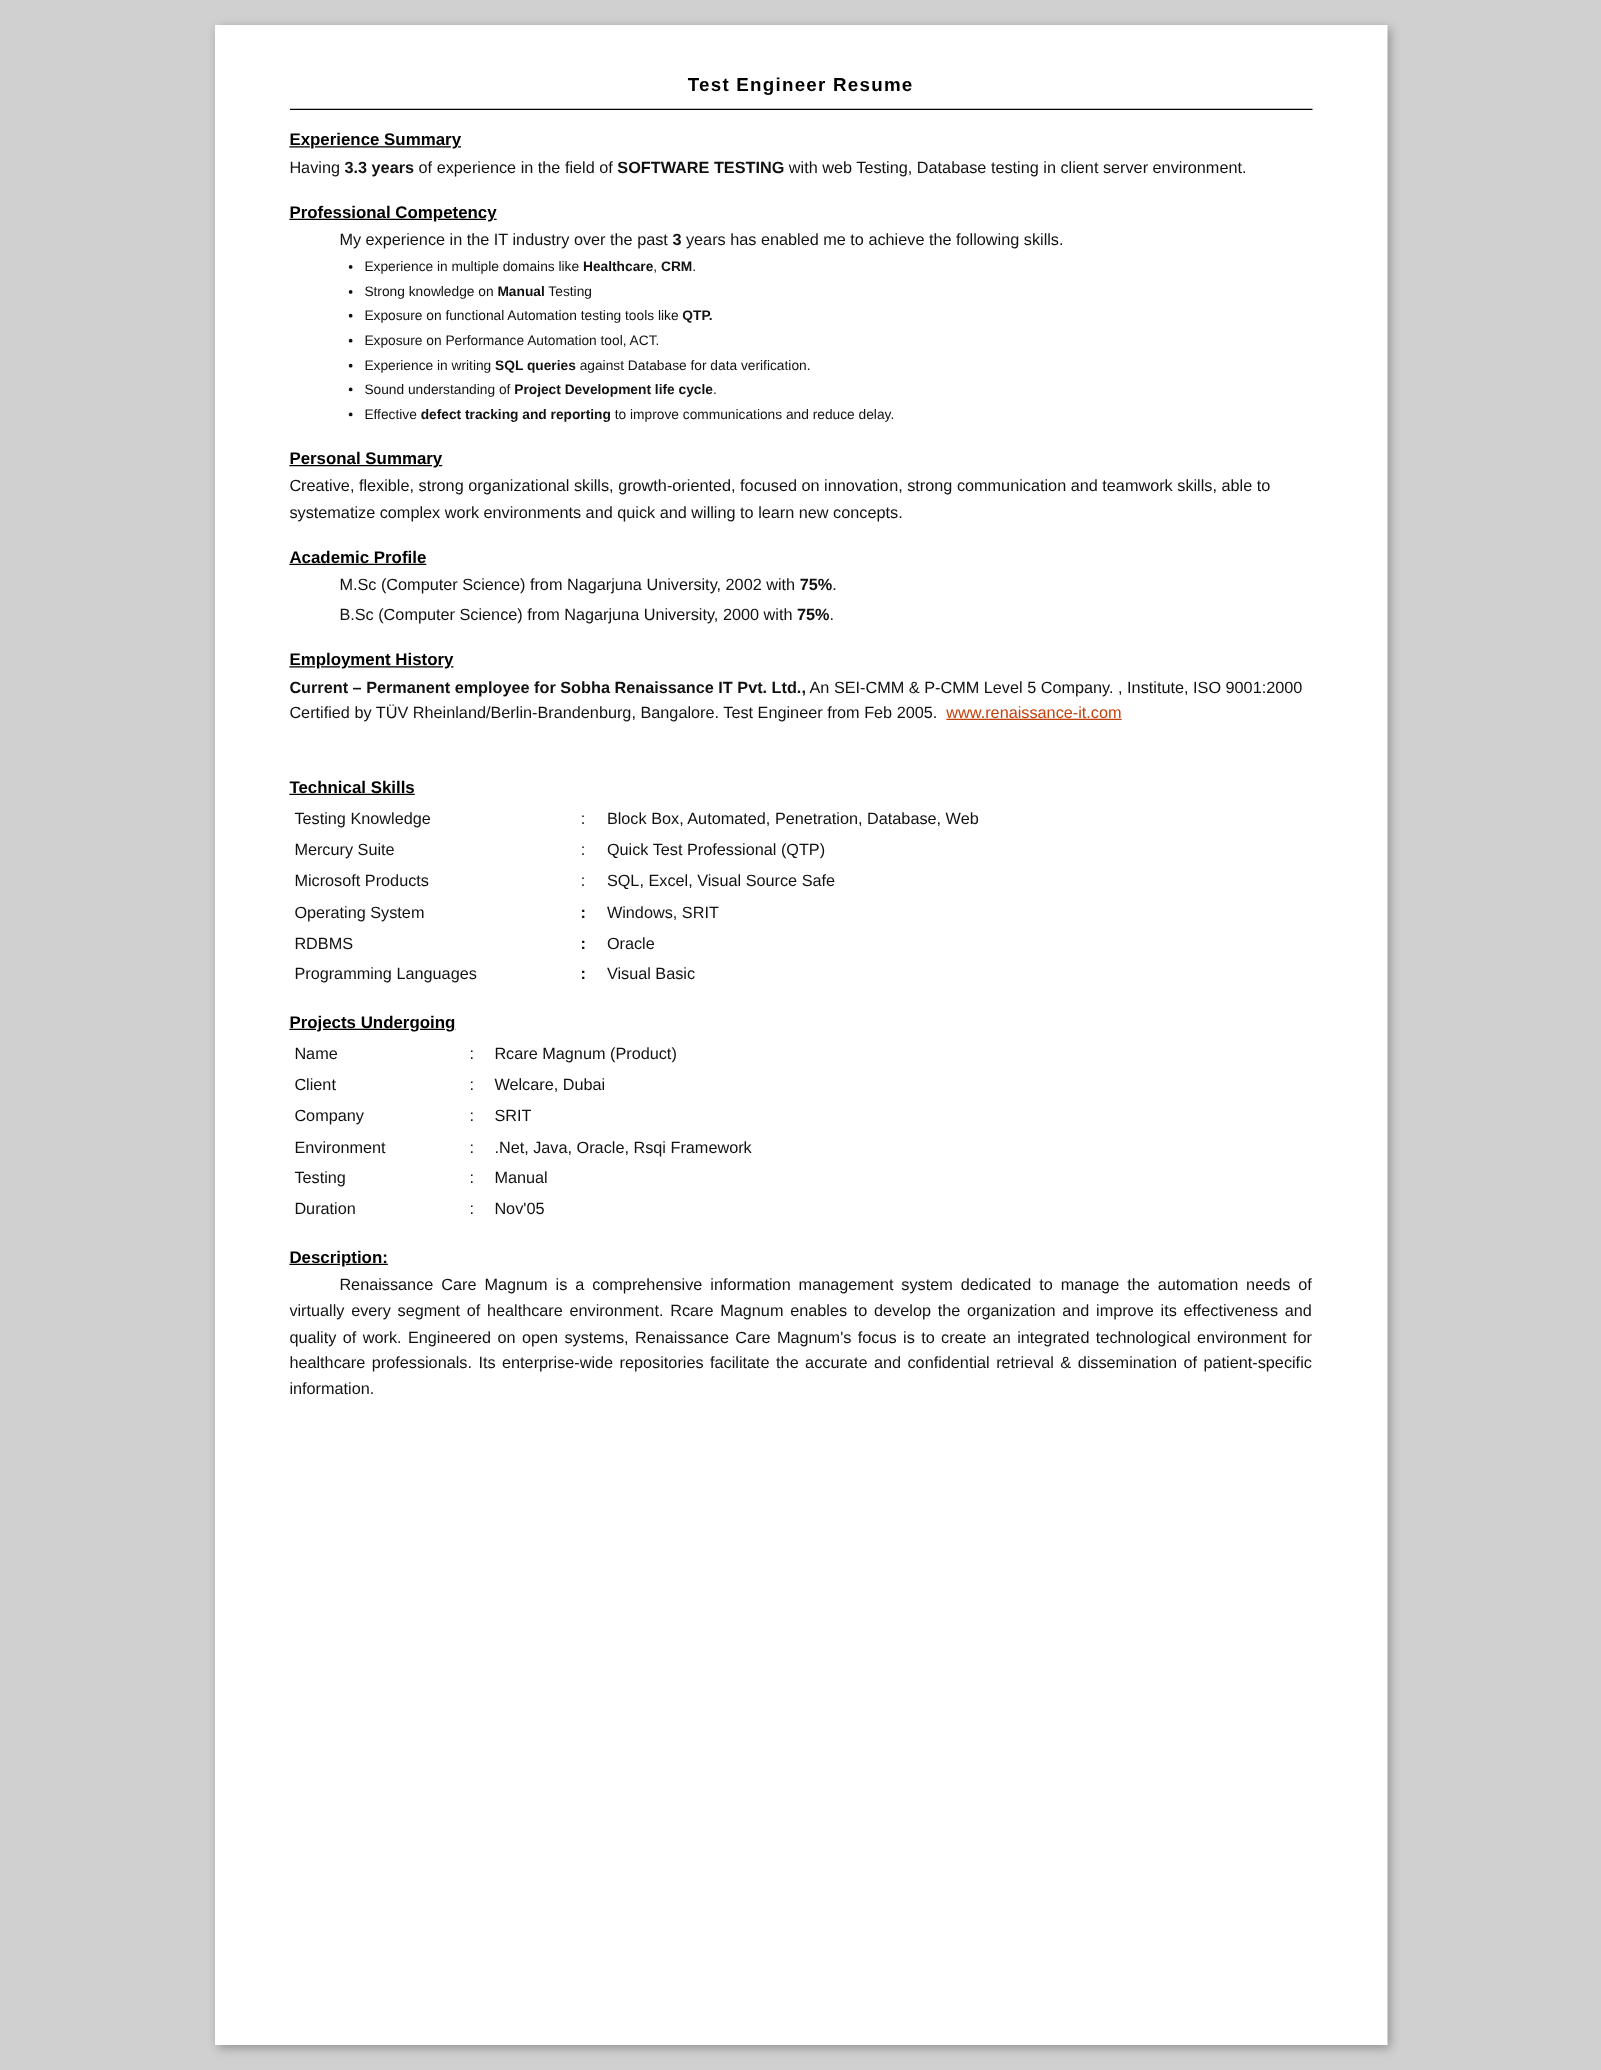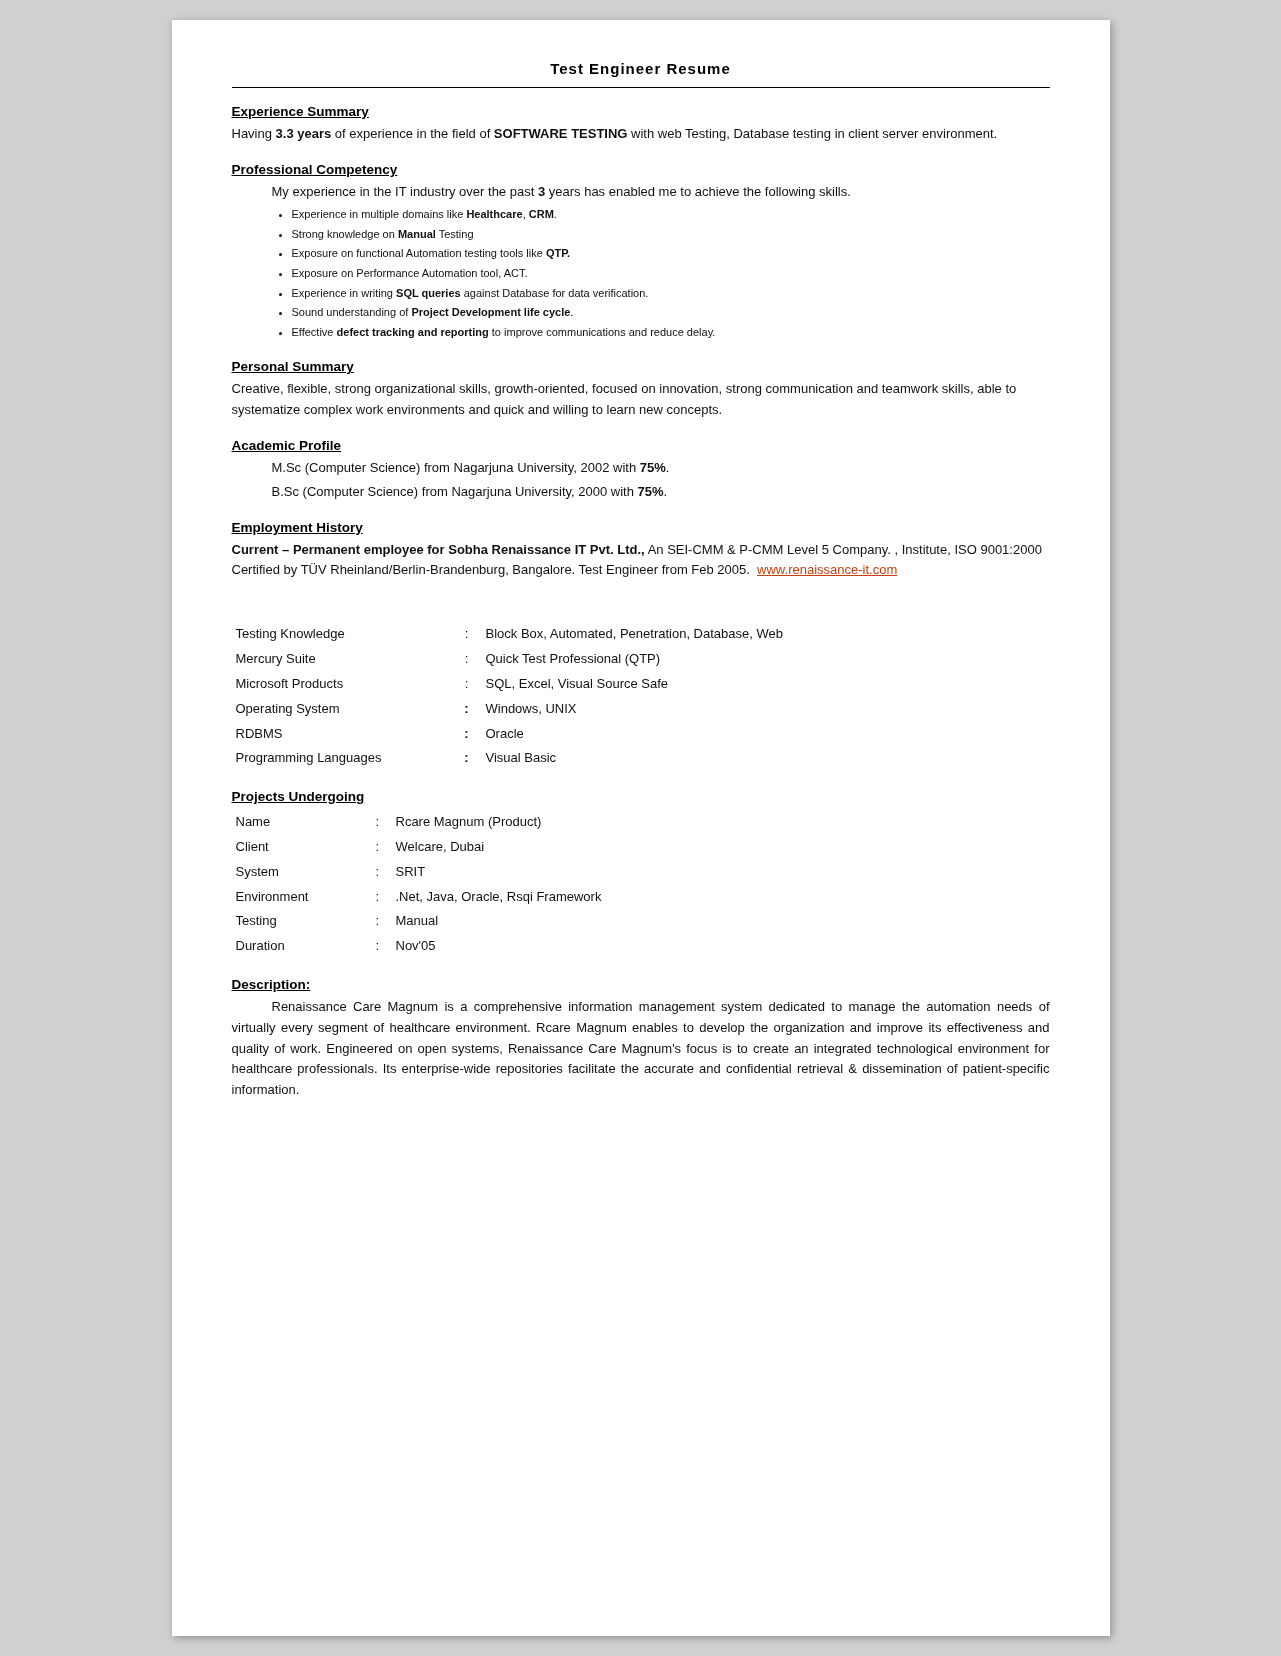--- a/index.html
+++ b/index.html
@@ -187,20 +187,21 @@
     <div class="section-heading">Employment History</div>
     <div class="section-body">
       <p>
         <strong>Current – Permanent employee for Sobha Renaissance IT Pvt. Ltd.,</strong> An SEI-CMM &amp; P-CMM Level 5 Company. , Institute, ISO 9001:2000 Certified by TÜV Rheinland/Berlin-Brandenburg, Bangalore. Test Engineer from Feb 2005. &nbsp;<span class="link">www.renaissance-it.com</span>
       </p>
       <br>
     </div>
   </div>
 
   <div class="section">
+    <div class="section-heading">Technical Skills</div>
     <div class="section-body">
       <table class="skills-table">
         <tbody>
             <tr>
           <td class="skill-name">Testing Knowledge</td>
           <td class="skill-colon">:</td>
           <td class="skill-value">Block Box, Automated, Penetration, Database, Web</td>
         </tr>
         <tr>
           <td class="skill-name">Mercury Suite</td>
@@ -208,21 +209,21 @@
           <td class="skill-value">Quick Test Professional (QTP)</td>
         </tr>
         <tr>
           <td class="skill-name">Microsoft Products</td>
           <td class="skill-colon">:</td>
           <td class="skill-value">SQL, Excel, Visual Source Safe</td>
         </tr>
         <tr>
           <td class="skill-name">Operating System</td>
           <td class="skill-colon"><strong>:</strong></td>
-          <td class="skill-value">Windows, UNIX</td>
+          <td class="skill-value">Windows, SRIT</td>
         </tr>
         <tr>
           <td class="skill-name">RDBMS</td>
           <td class="skill-colon"><strong>:</strong></td>
           <td class="skill-value">Oracle</td>
         </tr>
         <tr>
           <td class="skill-name">Programming Languages</td>
           <td class="skill-colon"><strong>:</strong></td>
           <td class="skill-value">Visual Basic</td>
@@ -241,21 +242,21 @@
           <td class="proj-label">Name</td>
           <td class="proj-colon">:</td>
           <td>Rcare Magnum (Product)</td>
         </tr>
         <tr>
           <td class="proj-label">Client</td>
           <td class="proj-colon">:</td>
           <td>Welcare, Dubai</td>
         </tr>
         <tr>
-          <td class="proj-label">System</td>
+          <td class="proj-label">Company</td>
           <td class="proj-colon">:</td>
           <td>SRIT</td>
         </tr>
         <tr>
           <td class="proj-label">Environment</td>
           <td class="proj-colon">:</td>
           <td>.Net, Java, Oracle, Rsqi Framework</td>
         </tr>
         <tr>
           <td class="proj-label">Testing</td>

